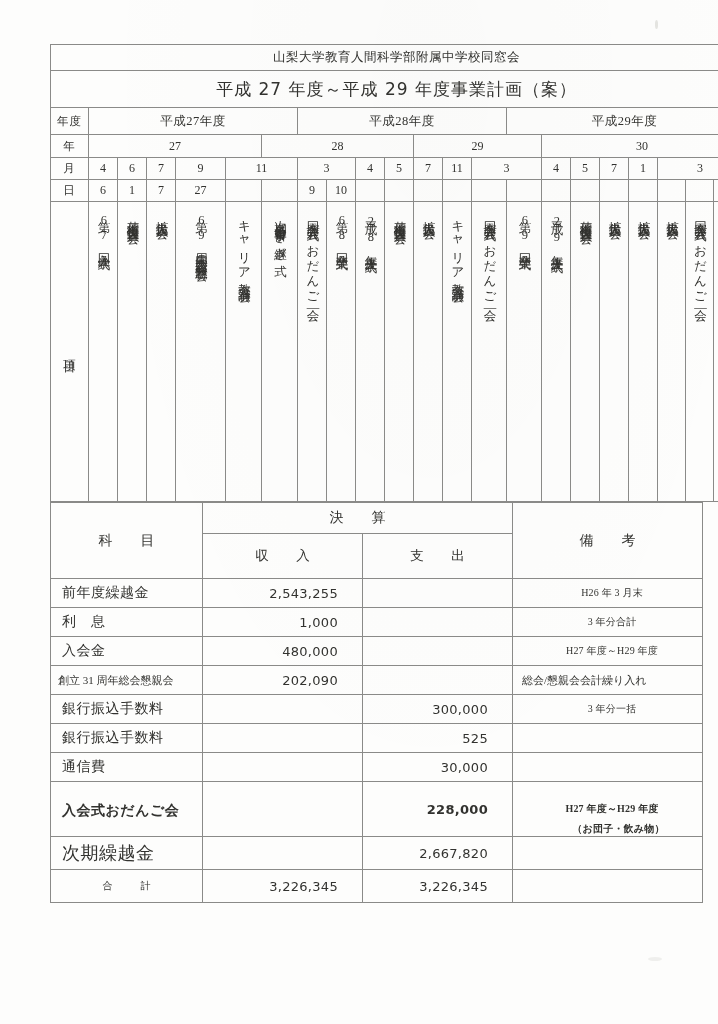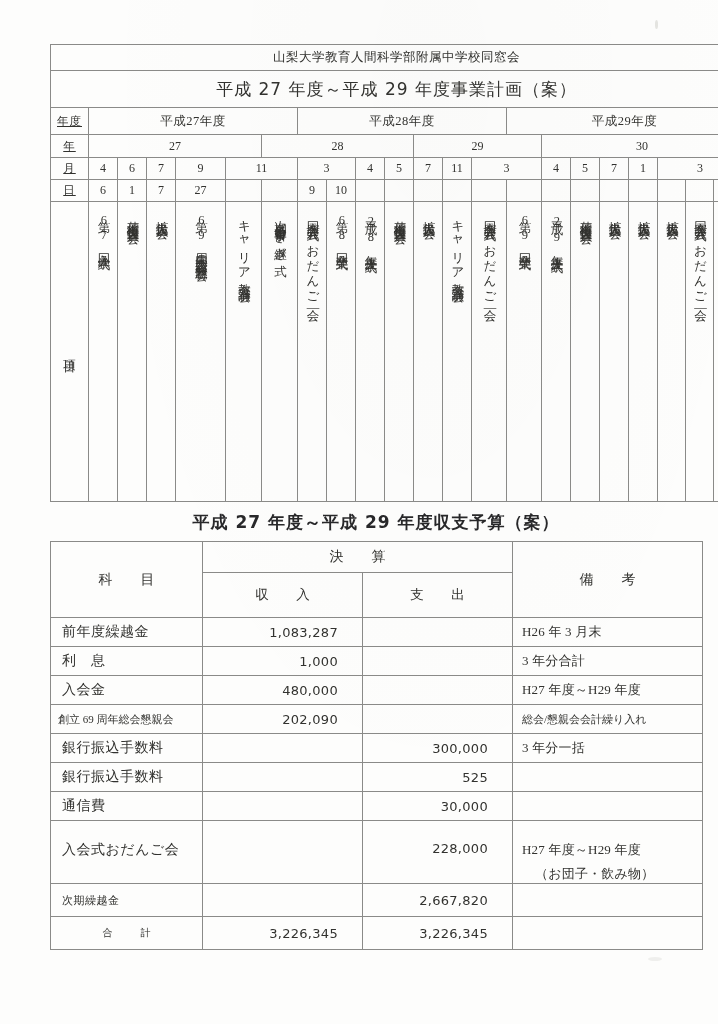--- a/index.html
+++ b/index.html
@@ -50,21 +50,21 @@
     letter-spacing:.5px;
     font-family:"Liberation Serif","DejaVu Serif",serif;
   }
   .plan-title {
     height:37px;
     font-size:17px;
     font-weight:bold;
     letter-spacing:1px;
     font-family:"DejaVu Sans","Liberation Sans",sans-serif;
   }
-  .rowlabel { font-size:11.5px; letter-spacing:1px;text-decoration:underline; }
+  .rowlabel { font-size:11.5px; letter-spacing:1px; }
   .r-nendo { height:27px; font-size:12.5px; letter-spacing:.5px; }
   .r-year  { height:23px; font-size:12px; }
   .r-month { height:22px; font-size:12px; }
   .r-day   { height:22px; font-size:12px; }
 
   
   .items-row td { vertical-align:top; height:300px; }
   .vlabel {
     writing-mode:vertical-rl;
     text-orientation:upright;
@@ -106,24 +106,24 @@
 
   
   .t2 { font-size:13px; }
   .t2 td { height:29px; }
   .t2 .hd { font-size:14px; letter-spacing:7px; text-indent:7px; height:31px; }
   .t2 .hd2 { font-size:13.5px; letter-spacing:7px; text-indent:7px; height:45px; }
   .t2 .item { text-align:left; padding-left:11px; font-size:14px; letter-spacing:.5px; }
   .t2 .item-sm { text-align:left; padding-left:7px; font-size:11px; letter-spacing:0; }
   .t2 .item-ctr { text-align:center; font-size:10px; letter-spacing:9px; text-indent:9px; }
   .t2 .num { text-align:right; padding-right:24px; font-family:"DejaVu Sans","Liberation Sans",sans-serif; font-size:13px; letter-spacing:.3px; }
-  .t2 .note { text-align:left; padding-left:9px; font-size:13px; letter-spacing:.2px; }
+  .t2 .note { text-align:center; padding-left:9px; font-size:10px; letter-spacing:.2px; }
   .t2 .note-sm { text-align:left; padding-left:9px; font-size:11px; }
-  .t2 .tall { height:52px; vertical-align:top; padding-top:20px; }
-  .t2 .big { font-size:11px; }
+  .t2 .tall { height:52px; vertical-align:top; padding-top:20px;font-weight:bold; }
+  .t2 .big { font-size:18px; }
   .nowrap { white-space:nowrap; }
 </style>
 </head>
 <body>
 
 <div class="page">
   <div class="scan-speck" style="left:655px;top:20px;width:3px;height:9px;"></div>
   <div class="scan-speck" style="left:648px;top:957px;width:14px;height:4px;opacity:.3;"></div>
 
   <div class="sheet">
@@ -333,21 +333,20 @@
             </td>
         <td class="itemcell">
               <div class="vwrap">
                 <span class="vlabel">第70回卒業式</span>
               </div>
             </td>
       </tr>
     </tbody>
       </table>
 
-    <div class="budget-title">平成 27 年度～平成 29 年度収支予算（案）</div>
 
     <table class="doc t2">
       <colgroup>
         <col style="width:152px">
         <col style="width:160px">
         <col style="width:150px">
         <col style="width:190px">
       </colgroup>
 
       <tbody>
@@ -356,38 +355,38 @@
         <td class="hd" colspan="2">決　算</td>
         <td class="hd" rowspan="2">備　考</td>
       </tr>
       <tr>
         <td class="hd2">収　入</td>
         <td class="hd2">支　出</td>
       </tr>
 
       <tr>
         <td class="item">前年度繰越金</td>
-        <td class="num">1,083,287</td>
+        <td class="num">2,543,255</td>
         <td class="num"></td>
         <td class="note">H26 年 3 月末</td>
       </tr>
       <tr>
         <td class="item">利　息</td>
         <td class="num">1,000</td>
         <td class="num"></td>
         <td class="note">3 年分合計</td>
       </tr>
       <tr>
         <td class="item">入会金</td>
         <td class="num">480,000</td>
         <td class="num"></td>
         <td class="note">H27 年度～H29 年度</td>
       </tr>
       <tr>
-        <td class="item-sm nowrap">創立 69 周年総会懇親会</td>
+        <td class="item-sm nowrap">創立 31 周年総会懇親会</td>
         <td class="num">202,090</td>
         <td class="num"></td>
         <td class="note-sm nowrap">総会/懇親会会計繰り入れ</td>
       </tr>
       <tr>
         <td class="item">銀行振込手数料</td>
         <td class="num"></td>
         <td class="num">300,000</td>
         <td class="note">3 年分一括</td>
       </tr>

